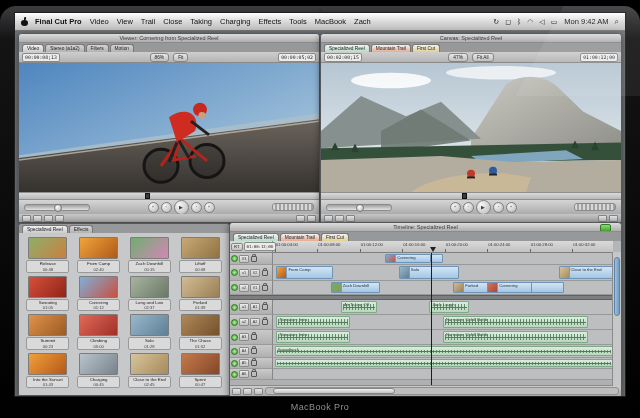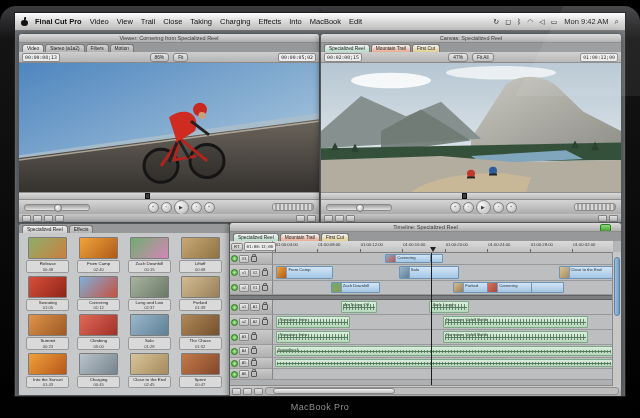--- a/index.html
+++ b/index.html
@@ -147,23 +147,23 @@
         </span>
       <span class="appname">Final Cut Pro</span>
       <span id="menu-items" style="display:flex">
           <span class="menu-item">Video</span>
           <span class="menu-item">View</span>
           <span class="menu-item">Trail</span>
           <span class="menu-item">Close</span>
           <span class="menu-item">Taking</span>
           <span class="menu-item">Charging</span>
           <span class="menu-item">Effects</span>
-          <span class="menu-item">Into</span>
+          <span class="menu-item">Tools</span>
           <span class="menu-item">MacBook</span>
-          <span class="menu-item">Edit</span>
+          <span class="menu-item">Zach</span>
         </span>
       <span class="mspacer"></span>
       <span id="status-icons" style="display:flex">
           <span class="status-icon">↻</span>
           <span class="status-icon">◻</span>
           <span class="status-icon">ᛒ</span>
           <span class="status-icon">◠</span>
           <span class="status-icon">◁</span>
           <span class="status-icon">▭</span>
         </span>

